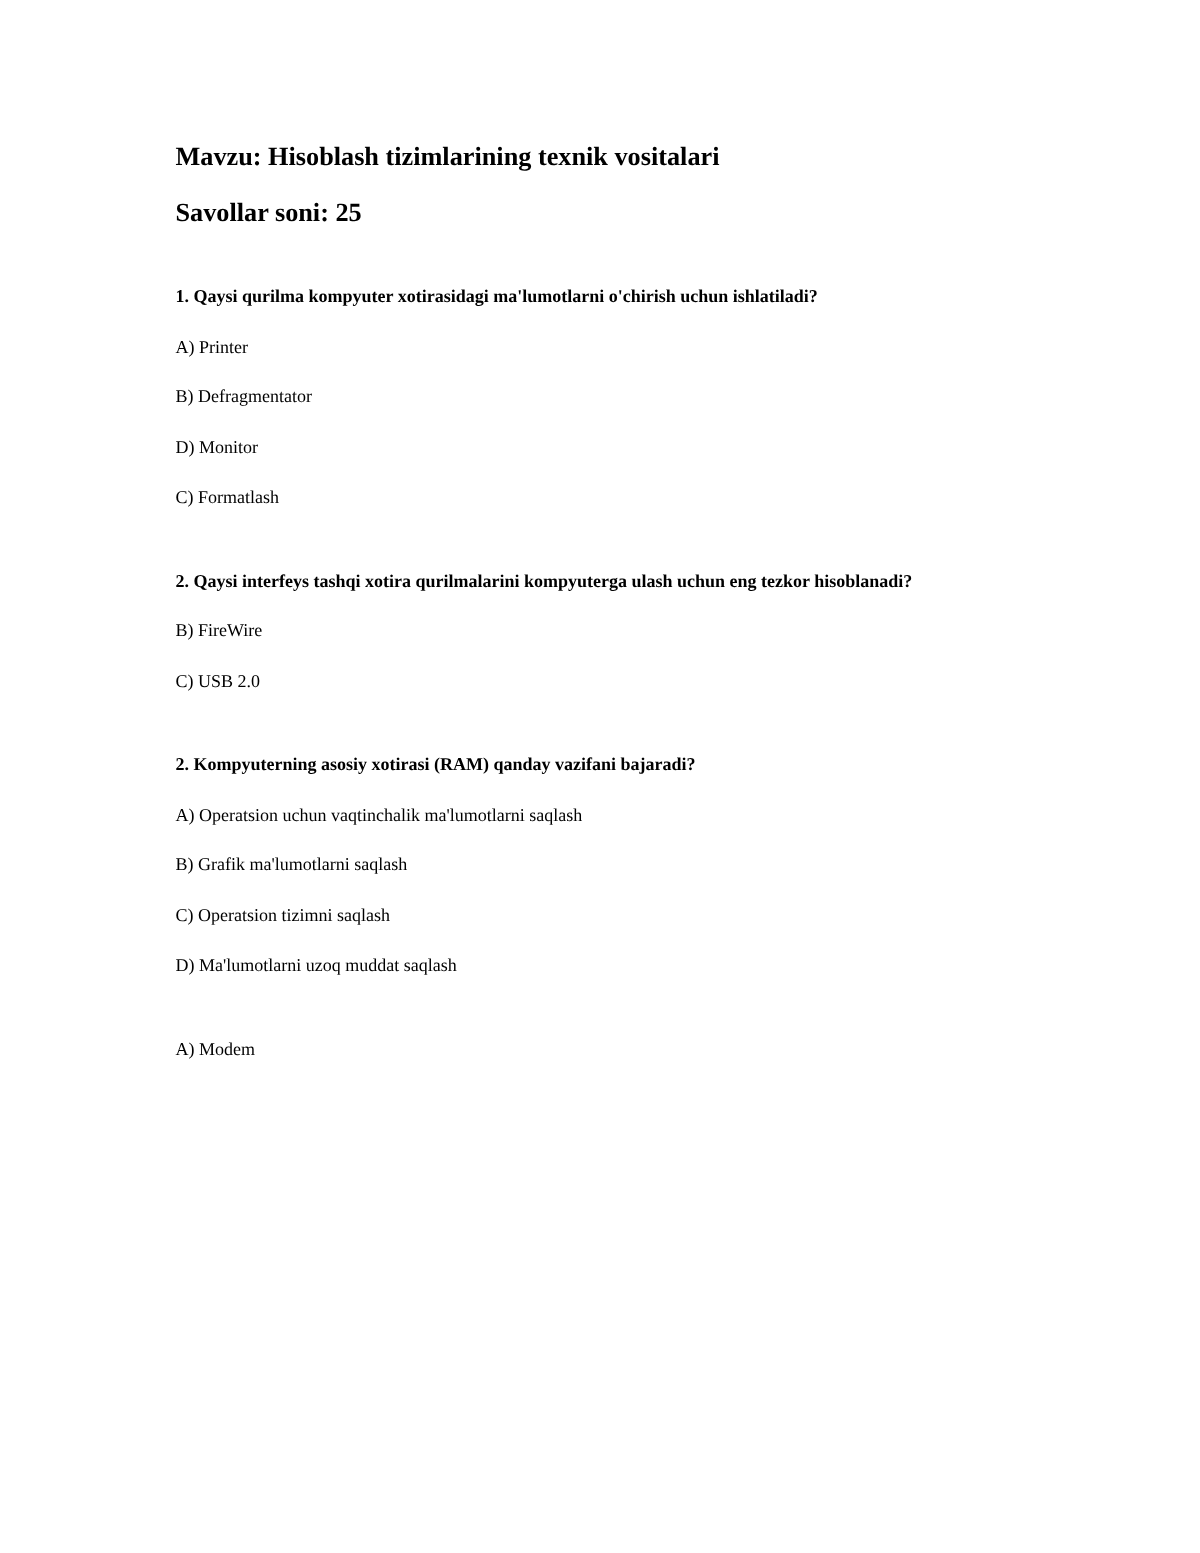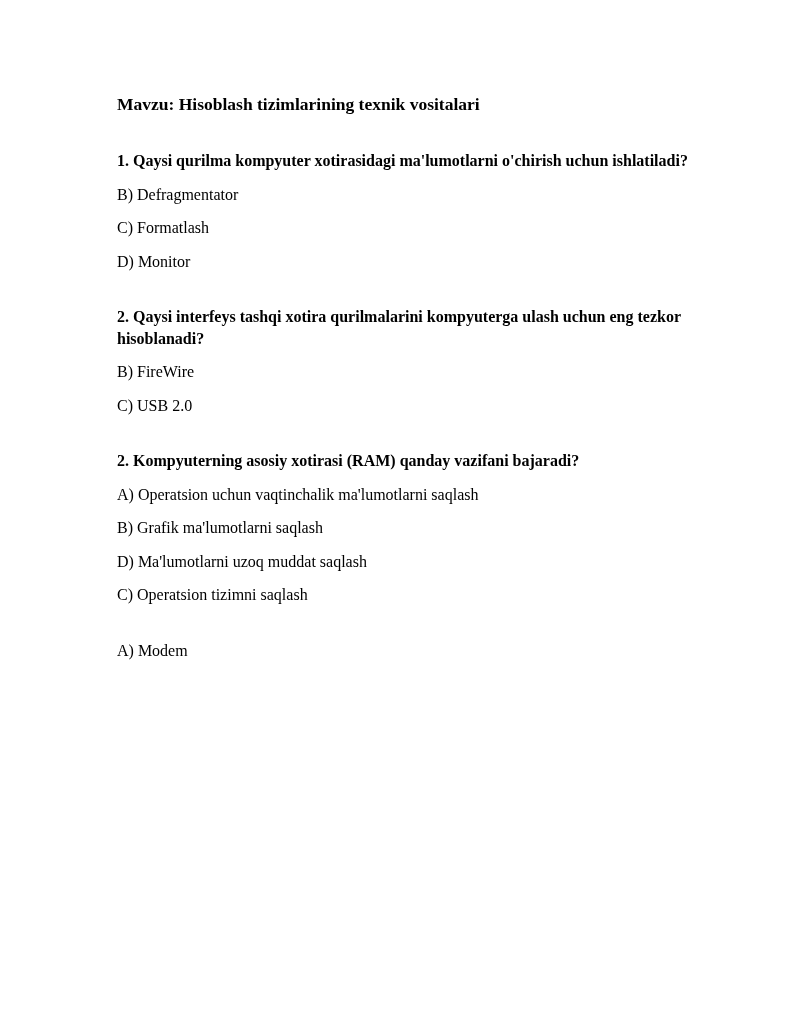--- a/index.html
+++ b/index.html
@@ -22,57 +22,59 @@
     margin: 0 0 14px 0;
     font-size: 17.5px;
     line-height: 23px;
     font-weight: bold;
   }
   .question-block {
     margin-top: 34px;
   }
   .question-block p {
     margin: 0 0 12px 0;
-    font-size: 16px;
+    font-size: 12px;
     line-height: 21.5px;
   }
   .q-text {
     font-weight: bold;
   }
   .option {
     font-weight: normal;
   }
 </style>
 </head>
 <body>
 
 <div class="page">
 
   <div class="meta">
     <p>Mavzu: Hisoblash tizimlarining texnik vositalari</p>
+    <p>Savollar soni: 25</p>
   </div>
 
   <div class="question-block">
     <p class="q-text">1. Qaysi qurilma kompyuter xotirasidagi ma'lumotlarni o'chirish uchun ishlatiladi?</p>
+    <p class="option">A) Printer</p>
     <p class="option">B) Defragmentator</p>
+    <p class="option">D) Monitor</p>
     <p class="option">C) Formatlash</p>
-    <p class="option">D) Monitor</p>
   </div>
 
   <div class="question-block">
     <p class="q-text">2. Qaysi interfeys tashqi xotira qurilmalarini kompyuterga ulash uchun eng tezkor hisoblanadi?</p>
     <p class="option">B) FireWire</p>
     <p class="option">C) USB 2.0</p>
   </div>
 
   <div class="question-block">
     <p class="q-text">2. Kompyuterning asosiy xotirasi (RAM) qanday vazifani bajaradi?</p>
     <p class="option">A) Operatsion uchun vaqtinchalik ma'lumotlarni saqlash</p>
     <p class="option">B) Grafik ma'lumotlarni saqlash</p>
+    <p class="option">C) Operatsion tizimni saqlash</p>
     <p class="option">D) Ma'lumotlarni uzoq muddat saqlash</p>
-    <p class="option">C) Operatsion tizimni saqlash</p>
   </div>
 
   <div class="question-block">
     <p class="option">A) Modem</p>
   </div>
 
 </div>
 
 </body></html>

